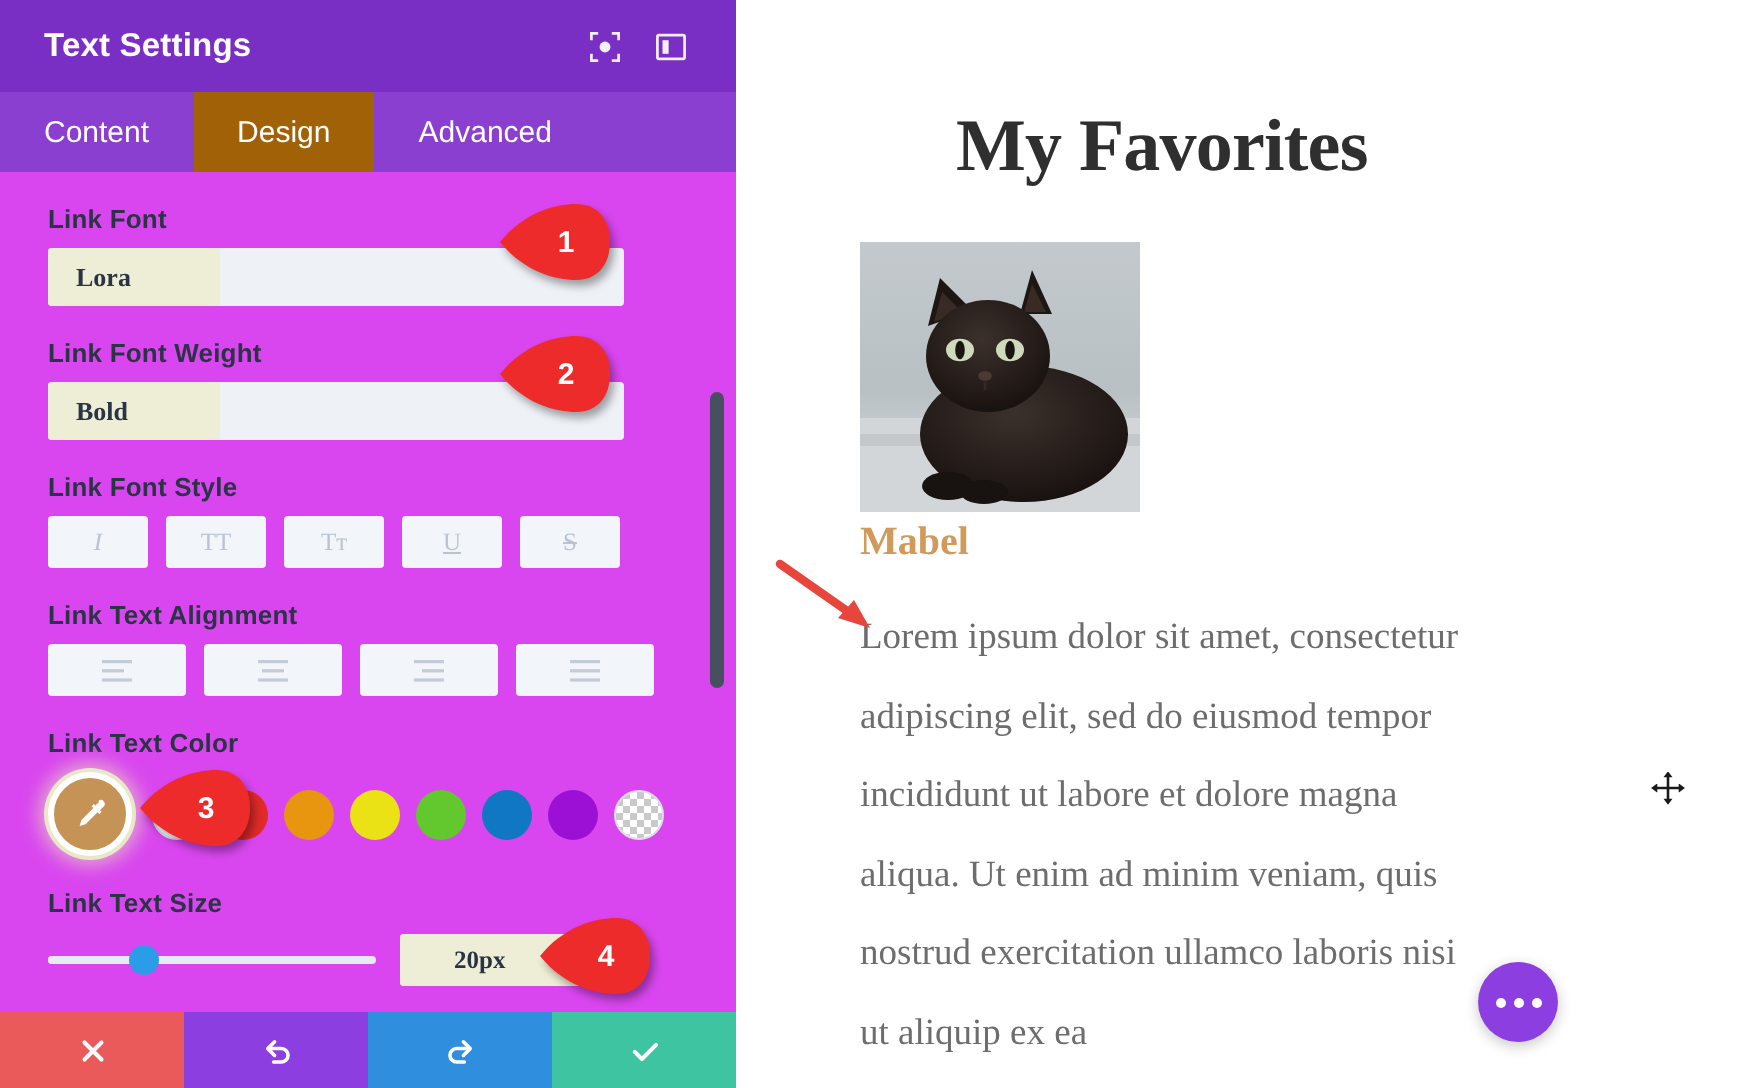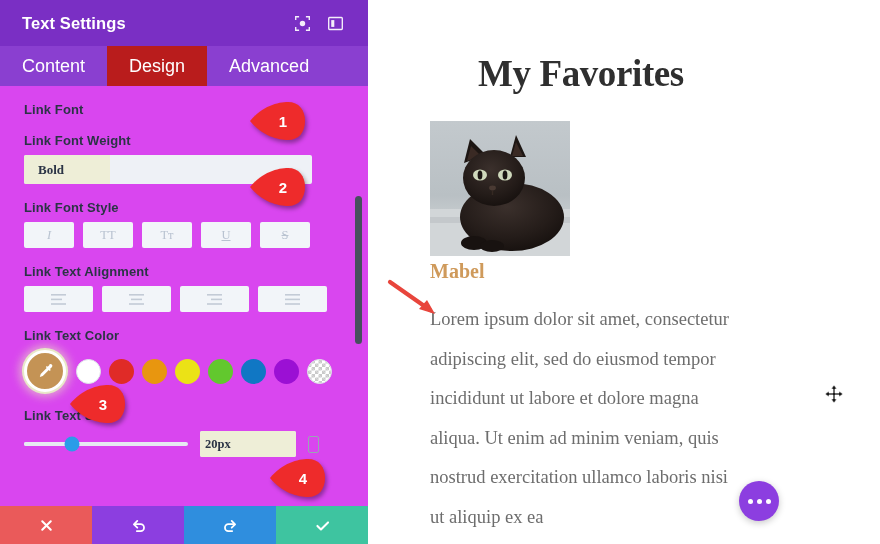--- a/index.html
+++ b/index.html
@@ -35,25 +35,25 @@
   .hdr-icons { display: flex; align-items: center; gap: 16px; margin-right: 10px; }
   .hdr-ico { width: 17px; height: 17px; opacity: .92; display: block; cursor: pointer; }
 
   .tabs {
     height: 40px; flex: 0 0 40px;
     background: #8a3fd0;
     display: flex; align-items: stretch;
   }
   .tab {
     display: flex; align-items: center; justify-content: center;
-    color: #ffffff; font-size: 18px;
+    color: #ffffff; font-size: 15px;
     padding: 0 22px; cursor: pointer;
     white-space: nowrap;
   }
-  .tab.active { background: #b91c1c; }
+  .tab.active { background: #a16207; }
 
   .panel-body {
     flex: 1 1 auto; position: relative;
     padding: 16px 22px 6px 24px;
     background: #d946ef;
     overflow: hidden;
   }
   .field { margin-bottom: 16px; }
   .field-label {
     font-size: 13px; font-weight: bold; color: #2b3445;
@@ -124,21 +124,21 @@
     position: absolute; left: 48px; top: 50%; transform: translate(-50%,-50%);
     width: 15px; height: 15px; border-radius: 50%; background: #2b9ce8;
   }
   .num-box {
     position: relative; width: 96px; height: 26px;
     background: #eef1f6; border-radius: 2px; overflow: hidden;
     display: flex; align-items: center; cursor: text;
   }
   .num-box .hl { position: absolute; left:0; top:0; bottom:0; width: 100%; background: #eeeed7; }
   .num-val {
-    position: relative; z-index: 2; padding-left: 5px;
+    position: relative; z-index: 2; padding-left: 27px;
     font-family: "Liberation Serif", serif; font-weight: bold;
     font-size: 12.5px; color: #2b3445;
   }
   .dev-ico { width: 11px; height: 17px; border: 1.6px solid #9aa5b4; border-radius: 2px; }
 
   
   .panel-scroll {
     position: absolute; right: 6px; top: 110px;
     width: 7px; height: 148px; background: #46505e;
     border-radius: 4px; cursor: pointer;
@@ -229,20 +229,24 @@
     <div class="tabs">
       <div class="tab">Content</div>
       <div class="tab active">Design</div>
       <div class="tab">Advanced</div>
     </div>
 
     <div class="panel-body">
 
       <div class="field">
         <div class="field-label">Link Font</div>
+        <div class="select-box">
+          <span class="hl"></span>
+          <span class="select-val">Lora</span>
+        </div>
       </div>
 
       <div class="field">
         <div class="field-label">Link Font Weight</div>
         <div class="select-box">
           <span class="hl"></span>
           <span class="select-val">Bold</span>
         </div>
       </div>
 

